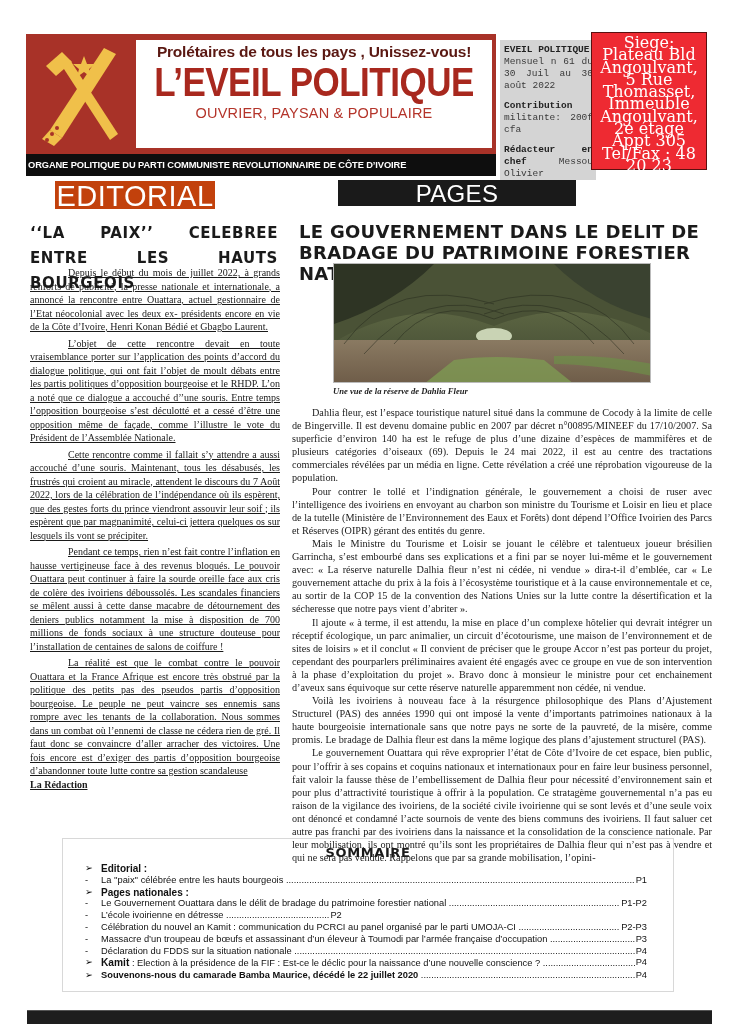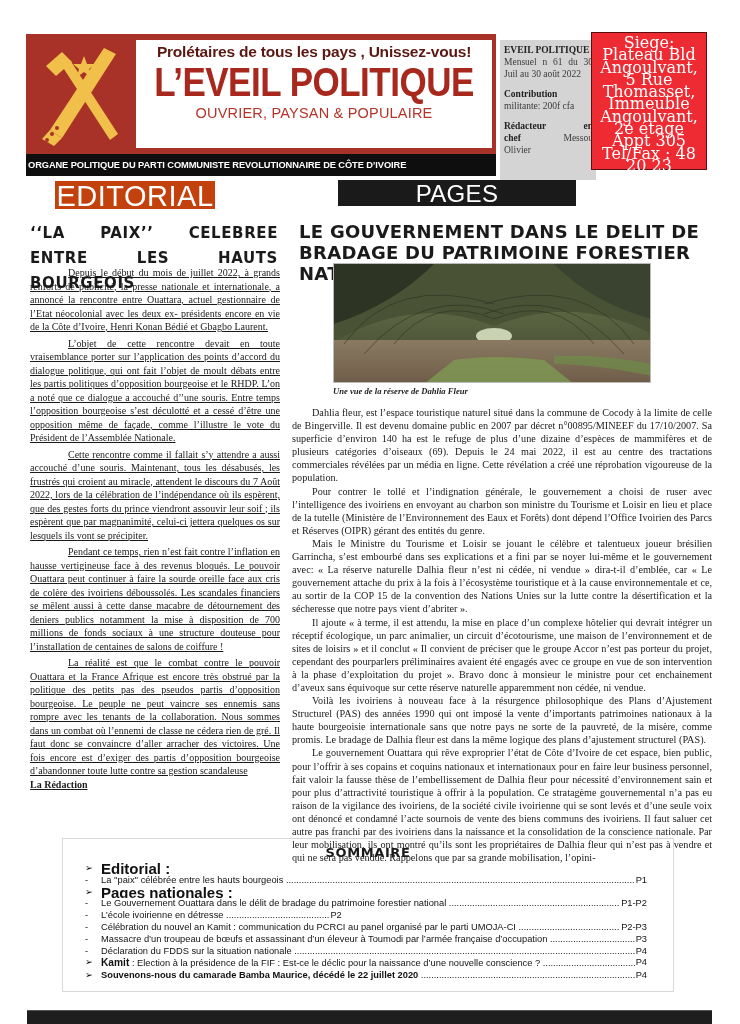--- a/index.html
+++ b/index.html
@@ -10,21 +10,21 @@
   .masthead { position: absolute; left: 26px; top: 34px; width: 470px; height: 140px; }
   .mast-red { position: absolute; left: 0; top: 0; width: 470px; height: 120px; background: #a83228; }
   .mast-logo { position: absolute; left: 6px; top: 8px; width: 96px; height: 106px; }
   .mast-white { position: absolute; left: 110px; top: 6px; width: 356px; height: 108px; background: #ffffff; text-align: center; }
   .mast-slogan { font-family: "Liberation Sans", sans-serif; font-weight: bold; font-size: 15.5px; color: #5a1812; margin-top: 3px; letter-spacing: -0.2px; }
   .mast-title { font-family: "Liberation Sans", sans-serif; font-weight: 900; font-size: 35px; color: #a8281e; line-height: 38px; transform: scaleY(1.15); letter-spacing: -0.5px; margin-top: 2px; }
   .mast-sub { font-family: "Liberation Sans", sans-serif; font-size: 14.5px; color: #b4342a; margin-top: 4px; letter-spacing: 0.2px; }
   .mast-black { position: absolute; left: 0; top: 120px; width: 470px; height: 22px; background: #0e0e0e; color: #ffffff; font-family: "Liberation Sans", sans-serif; font-weight: bold; font-size: 9.3px; line-height: 22px; padding-left: 2px; letter-spacing: -0.1px; }
 
   
-  .infobox { position: absolute; left: 500px; top: 40px; width: 96px; height: 140px; background: #d4d4d4; padding: 4px 3px 0 4px; font-family: Liberation Serif, serif; font-size: 9.5px; line-height: 12px; color: #3a3a3a; text-align: justify; }
+  .infobox { position: absolute; left: 500px; top: 40px; width: 96px; height: 140px; background: #d4d4d4; padding: 4px 3px 0 4px; font-family: Liberation Mono, monospace; font-size: 9.5px; line-height: 12px; color: #3a3a3a; text-align: justify; }
   .infobox .strong { font-weight: bold; color: #222; }
   .infobox p { margin-bottom: 8px; }
 
   
   .contactbox { position: absolute; left: 591px; top: 32px; width: 116px; height: 138px; background: #ee2a32; border: 1px solid #5a1010; color: #ffffff; font-family: "DejaVu Serif", serif; font-size: 16px; line-height: 12.3px; text-align: center; padding: 4px 3px 0 3px; }
   .contactbox .row-just { display: flex; justify-content: space-between; }
 
   
   .label-editorial { position: absolute; left: 55px; top: 181px; width: 160px; height: 28px; background: #c2410c; color: #ffffff; font-family: "Liberation Sans", sans-serif; font-size: 29px; line-height: 30px; text-align: center; letter-spacing: 0.5px; }
   .label-pages { position: absolute; left: 338px; top: 180px; width: 238px; height: 26px; background: #1a1a1a; color: #ffffff; font-family: "Liberation Sans", sans-serif; font-size: 24px; line-height: 27px; text-align: center; letter-spacing: 0.3px; }
@@ -44,21 +44,21 @@
 
   
   .sommaire { position: absolute; left: 62px; top: 838px; width: 612px; height: 154px; border: 1px solid #d8d8d8; }
   .som-title { text-align: center; font-family: "DejaVu Sans", sans-serif; font-weight: 900; font-size: 13px; letter-spacing: 0.6px; margin-top: 6px; height: 18px; }
   .som-list { font-family: "Liberation Sans", sans-serif; font-size: 9.3px; line-height: 11.8px; color: #111; padding-left: 22px; padding-right: 26px; }
   .som-row { display: flex; white-space: nowrap; }
   .som-row .mark { width: 16px; flex: 0 0 16px; }
   .som-row .txt { overflow: hidden; flex: 1 1 auto; }
   .som-row .txt.short { flex: 0 0 auto; }
   .som-row .page { flex: 0 0 auto; padding-left: 1px; }
-  .som-row.head .txt { font-weight: bold; font-size: 15px; }
+  .som-row.head .txt { font-weight: bold; font-size: 10px; }
   .som-row.bold .txt { font-weight: bold; }
   .dots::after { content: " ................................................................................................................................................................................................................................................................"; font-weight: normal; }
 
   .footer-bar { position: absolute; left: 27px; top: 1010px; width: 685px; height: 14px; background: #1e1e1e; border-top: 1px solid #555; }
 </style>
 </head>
 <body>
 
 <div class="masthead">
   <div class="mast-red">

